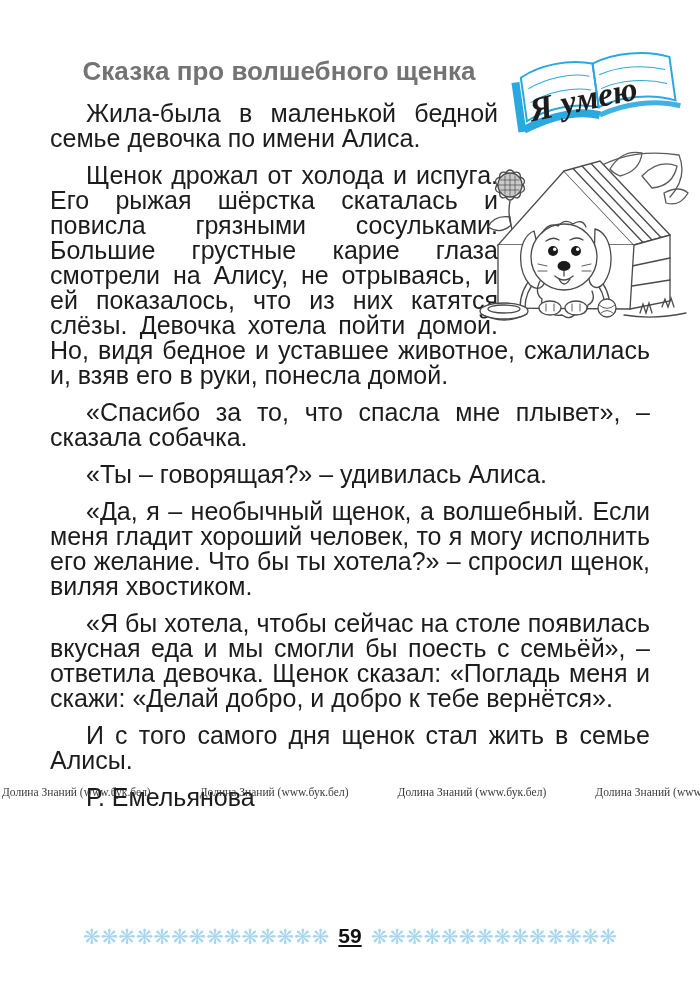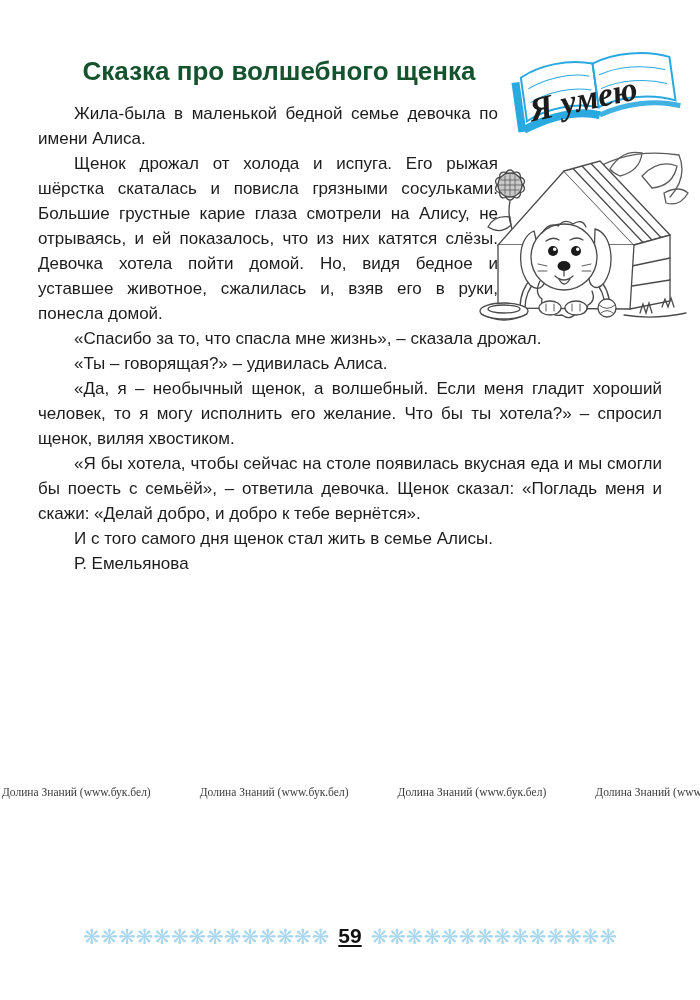--- a/index.html
+++ b/index.html
@@ -5,24 +5,24 @@
   html,body{margin:0;padding:0;background:#ffffff;}
   .page{
     position:relative;width:700px;height:1000px;background:#ffffff;
     overflow:hidden;box-sizing:border-box;padding:55px 38px 0 38px;
     font-family:"Liberation Sans",sans-serif;color:#1c1c1c;
   }
   .float-art{float:right;width:192px;height:270px;margin-right:-28px;position:relative;}
   .badge{position:absolute;top:-10px;left:6px;}
   .illus{position:absolute;top:90px;left:-24px;}
   .title{
-    font-size:26px;line-height:32px;font-weight:bold;color:#14532d;
+    font-size:26px;line-height:32px;font-weight:bold;color:#737373;
     text-align:center;margin:0 0 14px 0;padding-left:22px;
   }
-  .body-text p{margin:0;font-size:17px;line-height:25px;text-align:justify;text-indent:36px;}
+  .body-text p{margin:12px;font-size:25px;line-height:25px;text-align:justify;text-indent:36px;}
   .author{margin:0;font-size:19px;line-height:25px;text-align:right;}
   .watermarks{
     position:absolute;top:786px;left:2px;width:742px;display:flex;
     justify-content:space-between;font-family:"Liberation Serif",serif;
     font-size:11.5px;color:#3c3c3c;white-space:nowrap;
   }
   .watermarks span{flex:0 0 auto;}
   .footer{
     position:absolute;top:924px;left:0;width:700px;display:flex;
     justify-content:center;align-items:center;gap:9px;
@@ -133,21 +133,21 @@
         </g>
       </svg>
     </div>
   </div>
 
   <h1 class="title">Сказка про волшебного щенка</h1>
 
   <div class="body-text">
     <p>Жила-была в маленькой бедной семье девочка по имени Алиса.</p>
     <p>Щенок дрожал от холода и испуга. Его рыжая шёрстка скаталась и повисла грязными сосульками. Большие грустные карие глаза смотрели на Алису, не отрываясь, и ей показалось, что из них катятся слёзы. Девочка хотела пойти домой. Но, видя бедное и уставшее животное, сжалилась и, взяв его в руки, понесла домой.</p>
-    <p>«Спасибо за то, что спасла мне жизнь», – сказала дрожал.</p>
+    <p>«Спасибо за то, что спасла мне плывет», – сказала собачка.</p>
     <p>«Ты – говорящая?» – удивилась Алиса.</p>
     <p>«Да, я – необычный щенок, а волшебный. Если меня гладит хороший человек, то я могу исполнить его желание. Что бы ты хотела?» – спросил щенок, виляя хвостиком.</p>
     <p>«Я бы хотела, чтобы сейчас на столе появилась вкусная еда и мы смогли бы поесть с семьёй», – ответила девочка. Щенок сказал: «Погладь меня и скажи: «Делай добро, и добро к тебе вернётся».</p>
     <p>И с того самого дня щенок стал жить в семье Алисы.</p>
     <p class="author">Р. Емельянова</p>
   </div>
 
   <div class="watermarks">
     <span>Долина Знаний (www.бук.бел)</span>
     <span>Долина Знаний (www.бук.бел)</span>

